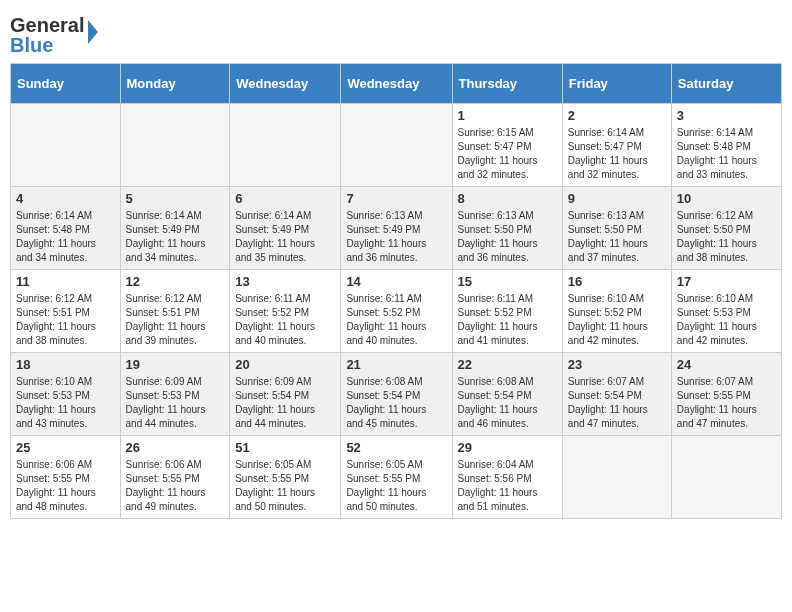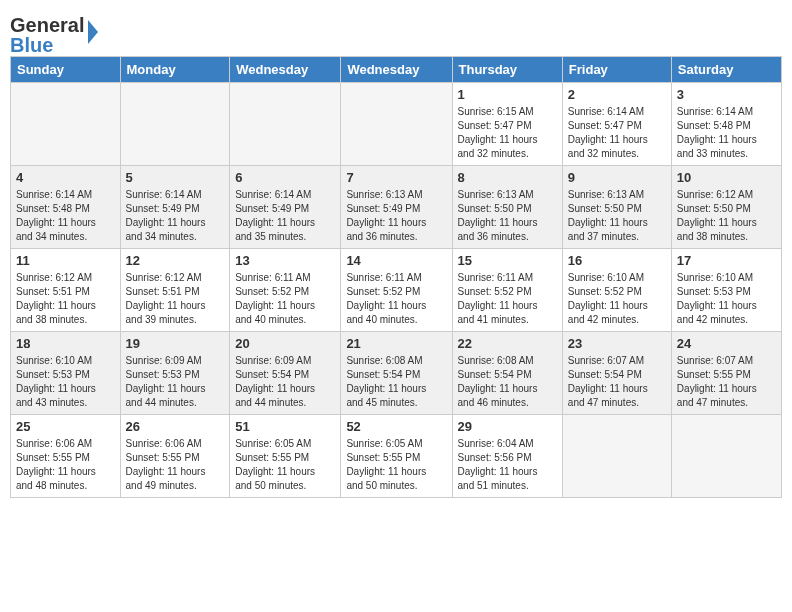--- a/index.html
+++ b/index.html
@@ -7,21 +7,21 @@
       font-family: Arial, sans-serif;
       background: #fff;
       width: 792px;
       min-height: 612px;
       padding: 10px;
     }
     .header-area {
       display: flex;
       justify-content: space-between;
       align-items: center;
-      margin-bottom: 1px;
+      margin-bottom: 8px;
     }
     .logo {
       display: flex;
       flex-direction: column;
       align-items: flex-start;
     }
     .title-area {
       text-align: right;
     }
     .month-title {
@@ -35,21 +35,21 @@
     }
     .calendar {
       width: 100%;
       border-collapse: collapse;
       font-size: 11px;
     }
     .calendar th {
       background: #3a7fc1;
       color: #fff;
       text-align: left;
-      padding: 5px 6px;
+      padding: 12px 6px;
       font-size: 13px;
       border: 1px solid #ccc;
     }
     .calendar td {
       border: 1px solid #ccc;
       vertical-align: top;
       padding: 4px 5px;
       width: 113px;
       min-height: 80px;
       background: #fff;

